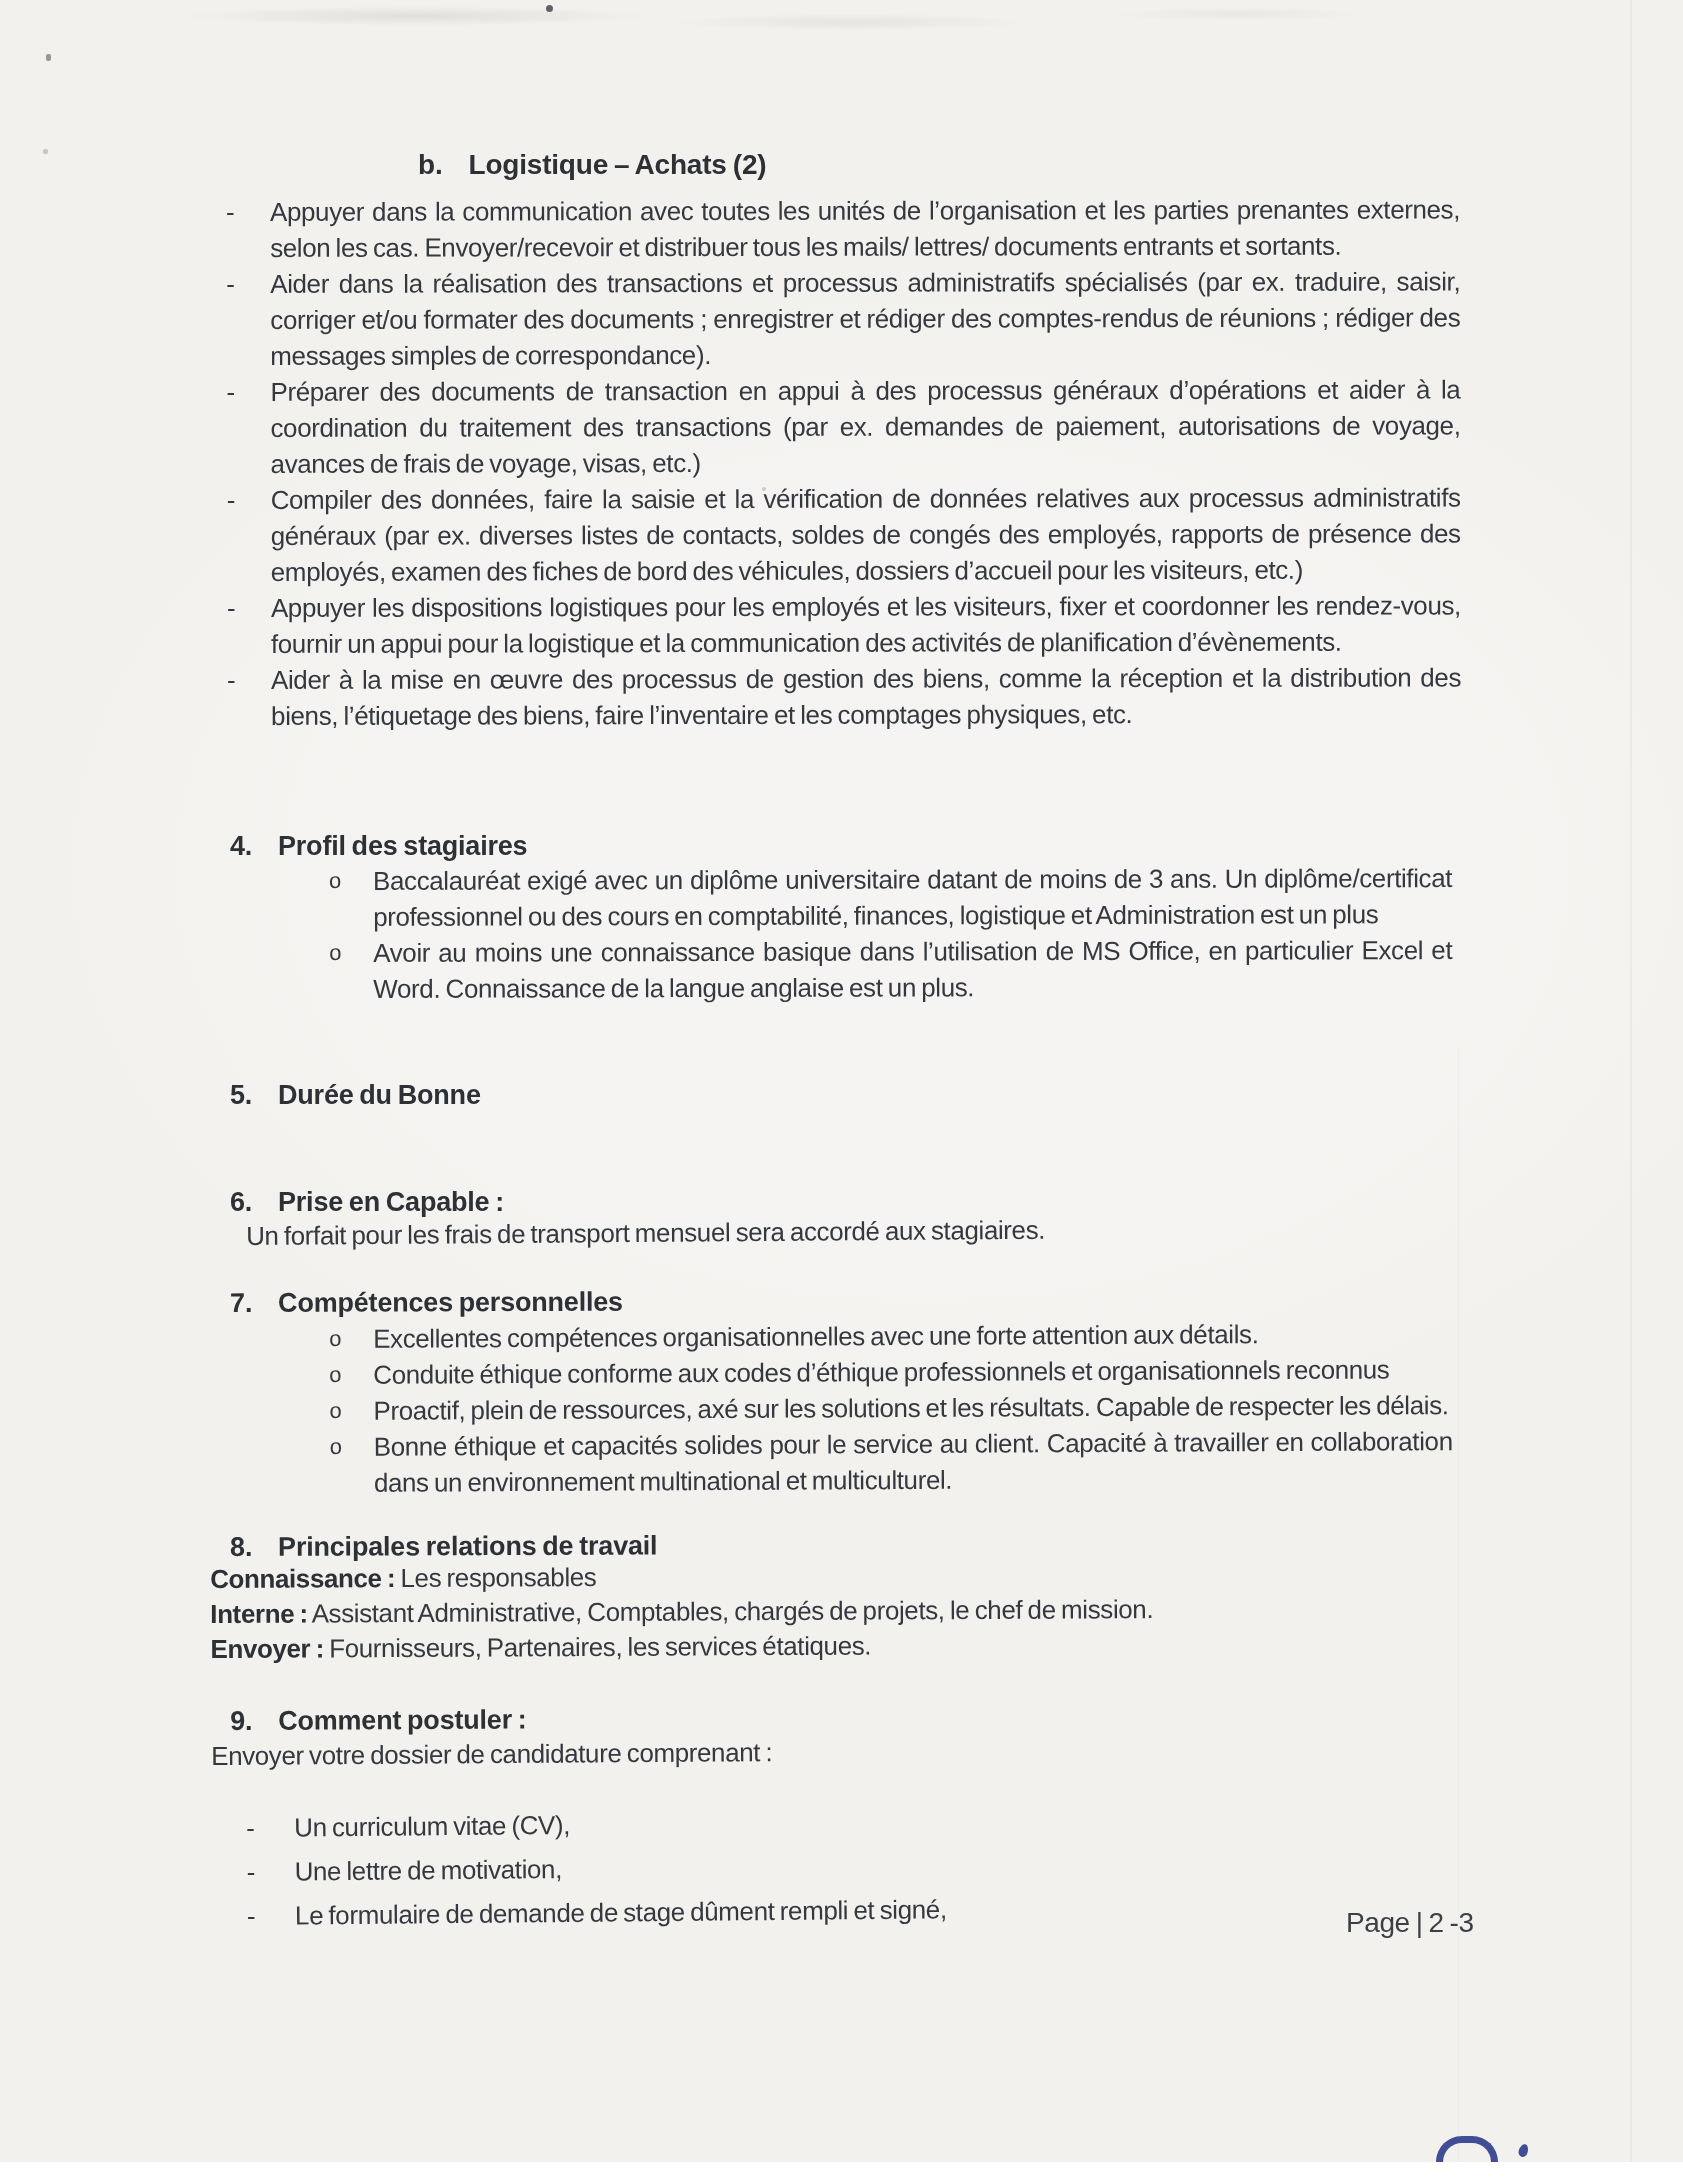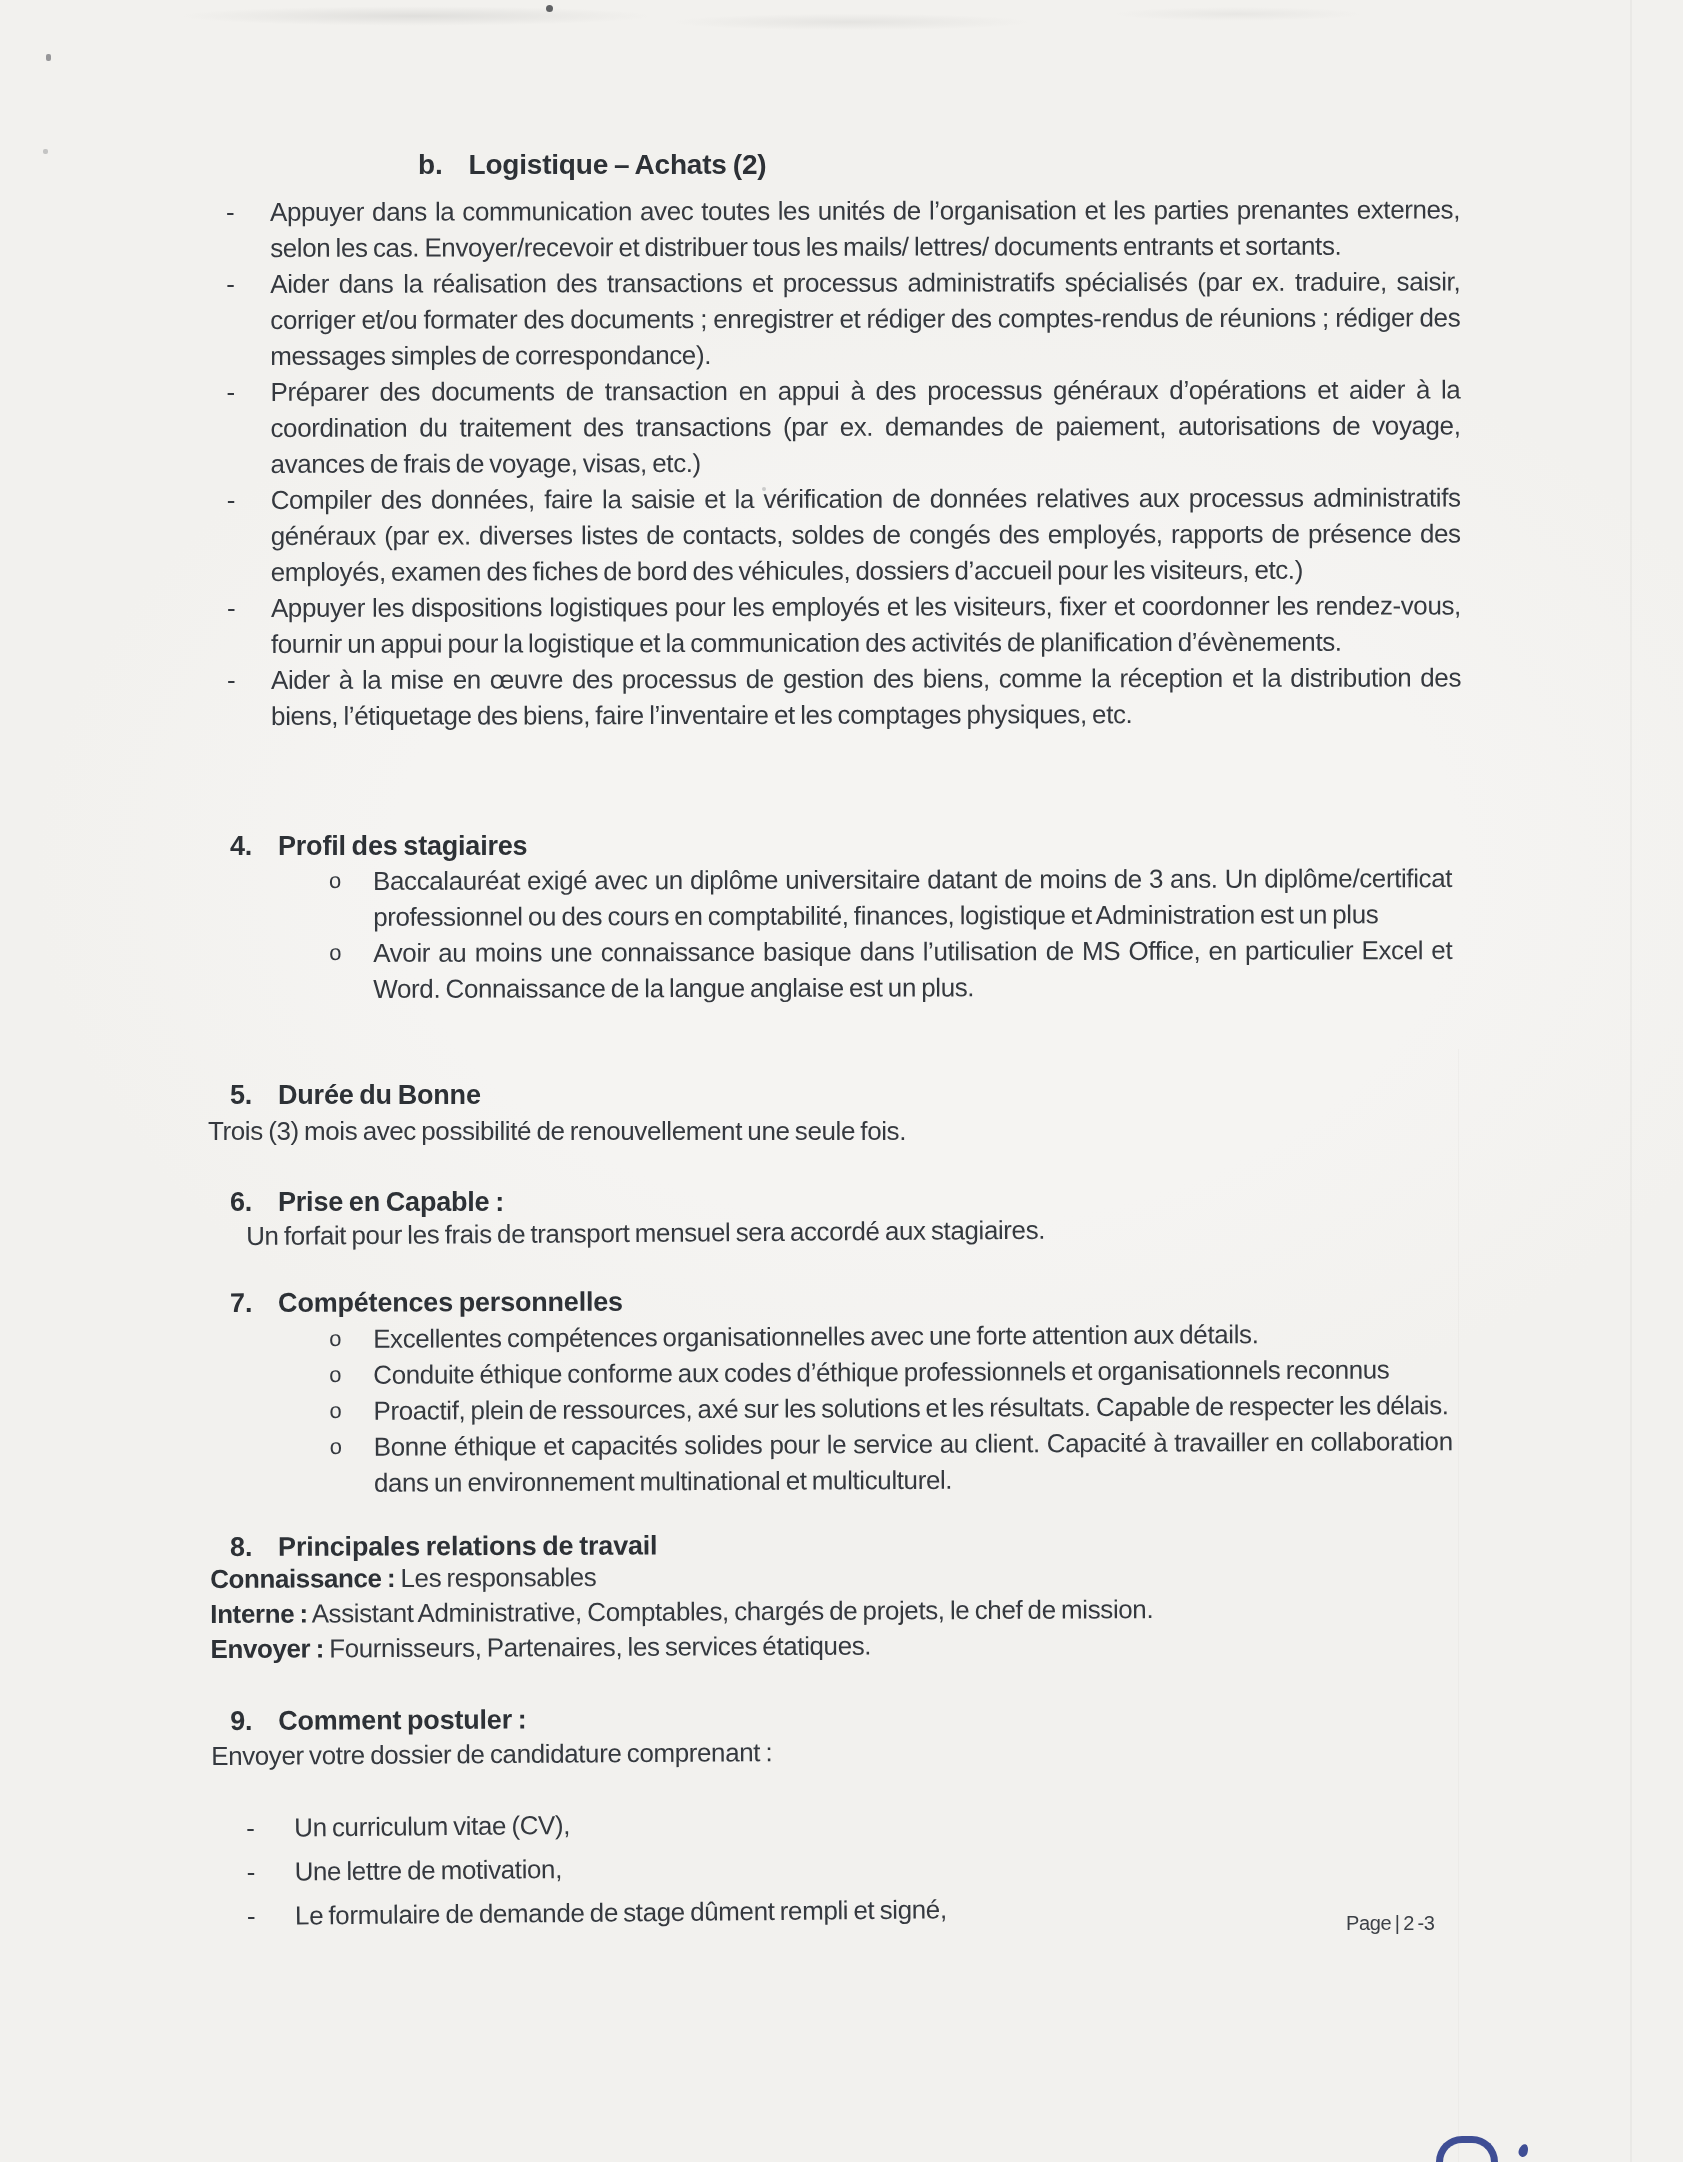--- a/index.html
+++ b/index.html
@@ -61,21 +61,21 @@
 
   .rel{position:absolute;left:210px;top:1562px;transform:rotate(-0.3deg);transform-origin:left top;}
   .rel .rline{min-height:35px;line-height:35px;}
   .rel .rlabel{font-weight:bold;color:#2d3136;}
 
   .applist{position:absolute;left:246px;top:1810px;transform:rotate(-0.55deg);transform-origin:left top;}
   .applist .ditem{margin-bottom:8px;}
   .applist .dash{width:48px;flex:0 0 48px;}
   .applist .dtext{width:auto;text-align:left;}
 
-  .footer{position:absolute;left:1346px;top:1905px;margin:0;color:#3c4046;font-size:20px;}
+  .footer{position:absolute;left:1346px;top:1905px;margin:0;color:#3c4046;font-size:28px;}
 
   .pen-arc{position:absolute;left:1436px;top:2136px;width:48px;height:36px;
     border:7px solid #3f4e95;border-bottom:none;border-radius:26px 26px 0 0;z-index:2;}
   .pen-dot{position:absolute;left:1519px;top:2144px;width:9px;height:13px;background:#3f4e95;
     border-radius:50% 50% 50% 50%/60% 60% 40% 40%;transform:rotate(18deg);z-index:2;}
   .bottom-strip{position:absolute;left:0;top:2162px;width:1683px;height:16px;background:#ffffff;z-index:3;}
 </style>
 </head>
 <body>
 
@@ -124,21 +124,20 @@
       <span class="omark">o</span>
       <p class="otext">Baccalauréat exigé avec un diplôme universitaire datant de moins de 3 ans. Un diplôme/certificat professionnel ou des cours en comptabilité, finances, logistique et Administration est un plus</p>
     </div>
     <div class="oitem">
       <span class="omark">o</span>
       <p class="otext">Avoir au moins une connaissance basique dans l’utilisation de MS Office, en particulier Excel et Word. Connaissance de la langue anglaise est un plus.</p>
     </div>
   </div>
 
   <h2 class="sec-h h5"><span class="num">5.</span><span>Durée du Bonne</span></h2>
-  <p class="mtext b5">Trois (3) mois avec possibilité de renouvellement une seule fois.</p>
 
   <h2 class="sec-h h6"><span class="num">6.</span><span>Prise en Capable :</span></h2>
   <p class="mtext b6">Un forfait pour les frais de transport mensuel sera accordé aux stagiaires.</p>
 
   <h2 class="sec-h h7"><span class="num">7.</span><span>Compétences personnelles</span></h2>
 
   <div class="olist list7">
     <div class="oitem">
       <span class="omark">o</span>
       <p class="otext">Excellentes compétences organisationnelles avec une forte attention aux détails.</p>

